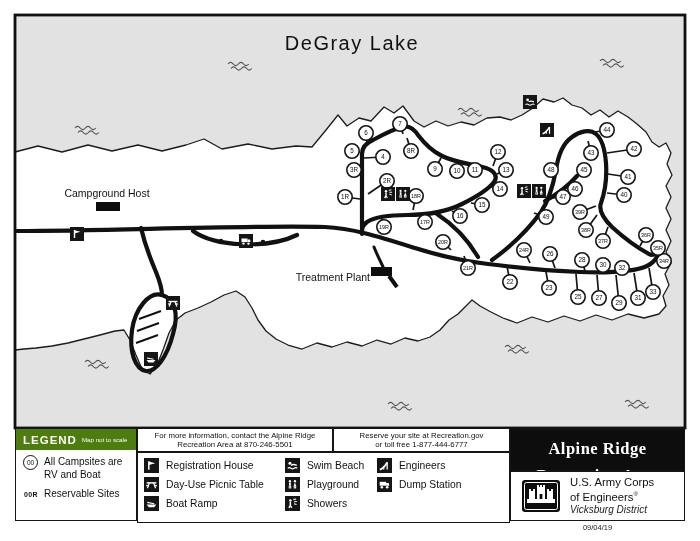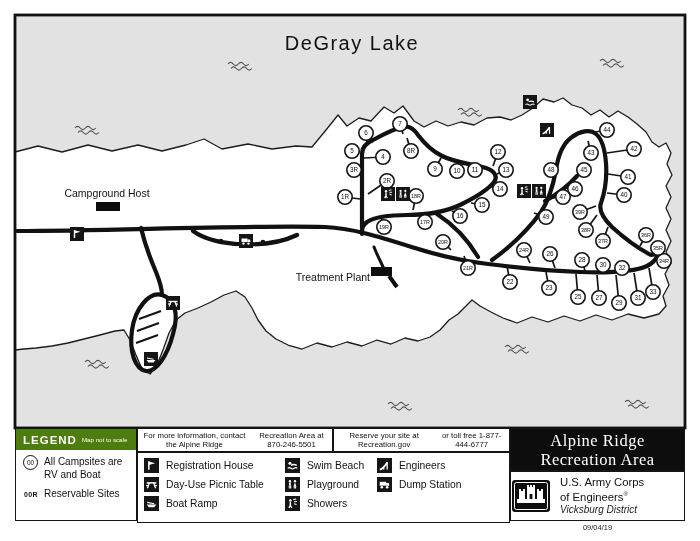--- a/index.html
+++ b/index.html
@@ -15,34 +15,34 @@
       display:flex;align-items:center;padding:0 0 0 7px;box-sizing:border-box;}
   .legend-title{font-size:11.5px;letter-spacing:1px;font-weight:bold;}
   .legend-scale{font-size:6.2px;margin-left:5px;white-space:nowrap;}
   .sym-circle{position:absolute;left:7px;top:26px;width:15px;height:15px;border:1.6px solid #111;
       border-radius:50%;font-size:6.5px;display:flex;align-items:center;justify-content:center;box-sizing:border-box;}
   .camp-note1{position:absolute;left:28px;top:27px;font-size:10px;}
   .camp-note2{position:absolute;left:28px;top:40px;font-size:10px;}
   .sym-00r{position:absolute;left:8px;top:62px;font-size:7px;font-weight:bold;letter-spacing:.3px;}
   .resv-note{position:absolute;left:28px;top:59px;font-size:10px;}
   
-  .info-box{display:flex;flex-direction:row;align-items:center;justify-content:center;
+  .info-box{display:flex;flex-direction:column;align-items:center;justify-content:center;
       font-size:7.8px;line-height:9.5px;text-align:center;}
   .info-1{left:137px;top:428px;width:196px;height:24px;}
   .info-2{left:333px;top:428px;width:177px;height:24px;text-align:center;}
   
   .items-panel{left:137px;top:452px;width:373px;height:71px;}
   .legend-item{position:absolute;display:flex;align-items:center;gap:7px;height:15px;}
   .legend-item .label{font-size:10.3px;white-space:nowrap;}
   .li-svg{width:15px;height:15px;flex:0 0 15px;}
   
   .area-title-box{left:510px;top:428px;width:175px;height:43px;background:#0d0d0d;border:1.6px solid #151515;
       color:#fff;text-align:center;box-sizing:border-box;padding-top:2px;}
-  .area-title-box div{font-size:16.5px;font-weight:normal;line-height:19px;letter-spacing:.5px;}
-  .agency-box{left:510px;top:471px;width:175px;height:50px;display:flex;align-items:center;gap:9px;}
+  .area-title-box div{font-size:16.5px;font-weight:bold;line-height:19px;letter-spacing:.5px;margin-top:8px;}
+  .agency-box{left:510px;top:471px;width:175px;height:50px;display:flex;align-items:center;padding-left:10px;gap:9px;}
   .agency-text{line-height:12.5px;}
   .ag1,.ag2{font-size:11.3px;}
   .ag-reg{font-size:6px;vertical-align:super;}
   .ag3{font-size:10px;color:#222;font-style:italic;}
   .date-line{position:absolute;left:510px;top:523px;width:175px;text-align:center;font-size:7.5px;color:#222;}
 </style>
 </head>
 <body>
 
 <div class="page">

